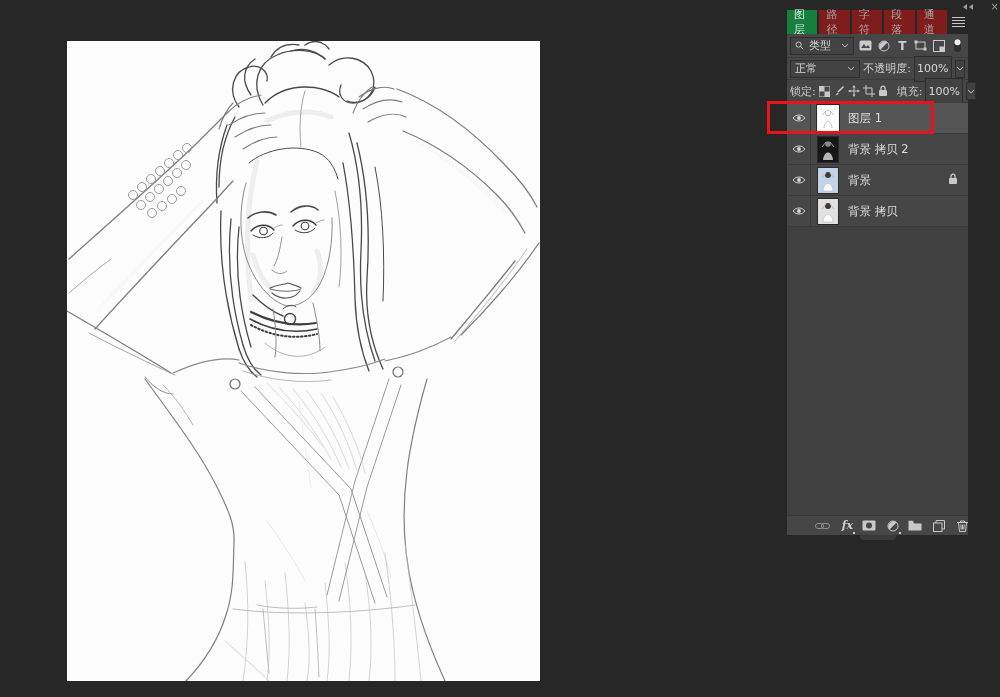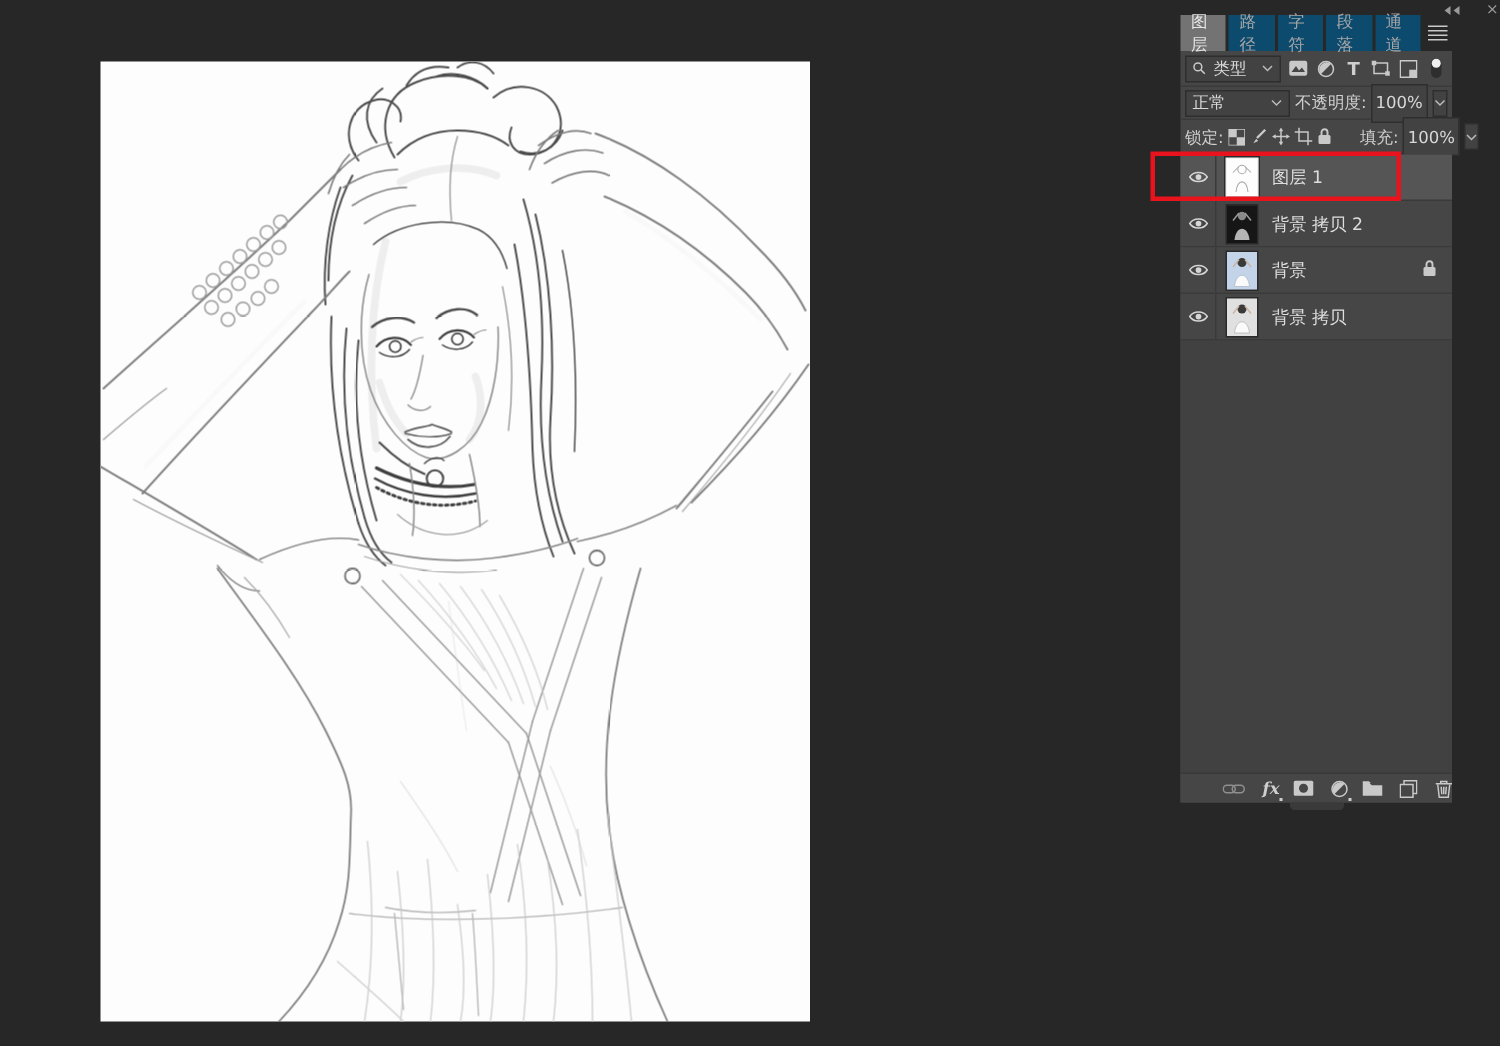--- a/index.html
+++ b/index.html
@@ -26,23 +26,23 @@
     display:flex; justify-content:space-between; align-items:center; color:#9a9a9a; }
   .dbl-arrow { display:flex; }
   .tri-left { width:0; height:0; border-top:3px solid transparent; border-bottom:3px solid transparent;
     border-right:4px solid #9a9a9a; margin-right:2px; }
   .close-x { font-size:10px; line-height:10px; color:#9a9a9a; }
 
   
   #panel { position:absolute; left:787px; top:10px; width:181px; }
 
   .tabs-row { height:24px; display:flex; align-items:stretch; }
-  .tab { background:#0c4a6e; color:#a6a6a6; padding:0 7px; margin-right:2px;
+  .tab { background:#7f1d1d; color:#a6a6a6; padding:0 7px; margin-right:2px;
     display:flex; align-items:center; font-size:11px; }
-  .tab.active { background:#737373; color:#e4e4e4; }
+  .tab.active { background:#15803d; color:#e4e4e4; }
   .panel-menu { margin-left:auto; display:flex; flex-direction:column; justify-content:center; gap:2px; padding:0 3px; }
   .panel-menu i { display:block; width:13px; height:1px; background:#c9c9c9; }
 
   .panel-body { background:#464646; }
 
   .ctl-row { display:flex; align-items:center; padding:0 3px; border-bottom:1px solid #3a3a3a; }
   .filter-row { height:24px; gap:4px; }
   .blend-row  { height:22px; gap:3px; }
   .lock-row   { height:23px; gap:3px; border-bottom:1px solid #353535; }
 
@@ -383,21 +383,21 @@
             <path d="M3,0 L3,9 L12,9"></path>
             <path d="M0,3 L9,3 L9,12"></path>
           </svg>
       </span>
       <span class="icon-btn" style="width:13px">
         <svg width="10" height="12" viewBox="0 0 10 12">
             <rect x="1" y="5" width="8" height="6" rx="1" fill="#c9c9c9"></rect>
             <path d="M3,5 L3,3.2 A2,2 0 0 1 7,3.2 L7,5" stroke="#c9c9c9" fill="none" stroke-width="1.3"></path>
           </svg>
       </span>
-      <span class="lbl" style="margin-left:16px">填充:</span>
+      <span class="lbl" style="margin-left:6px">填充:</span>
       <div class="box val-box">
         <span>100%</span>
       </div>
       <div class="box chev-box">
         <svg width="8" height="5" viewBox="0 0 8 5">
           <path d="M1,1 L4,4 L7,1" stroke="#bbb" fill="none"></path>
         </svg>
       </div>
     </div>
 

